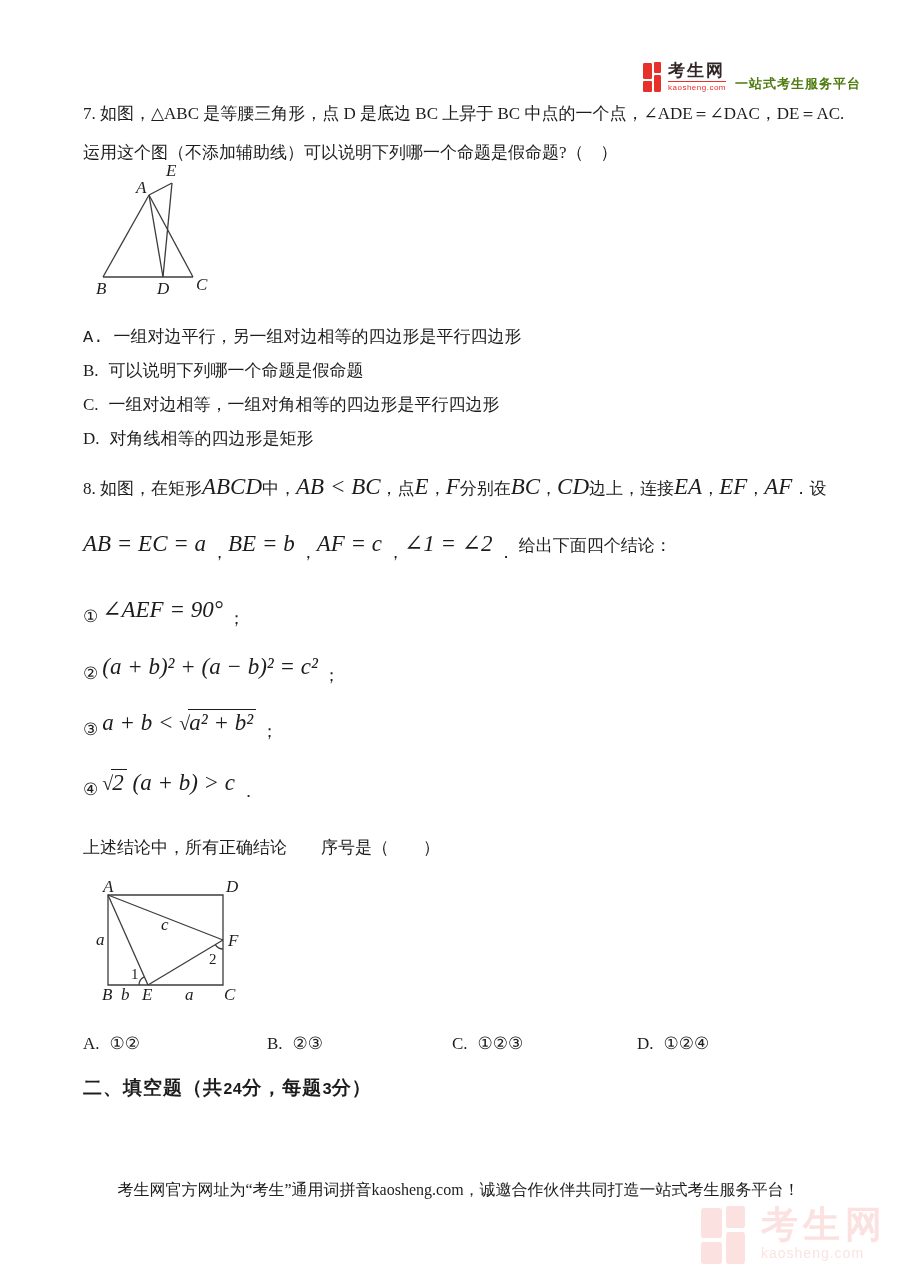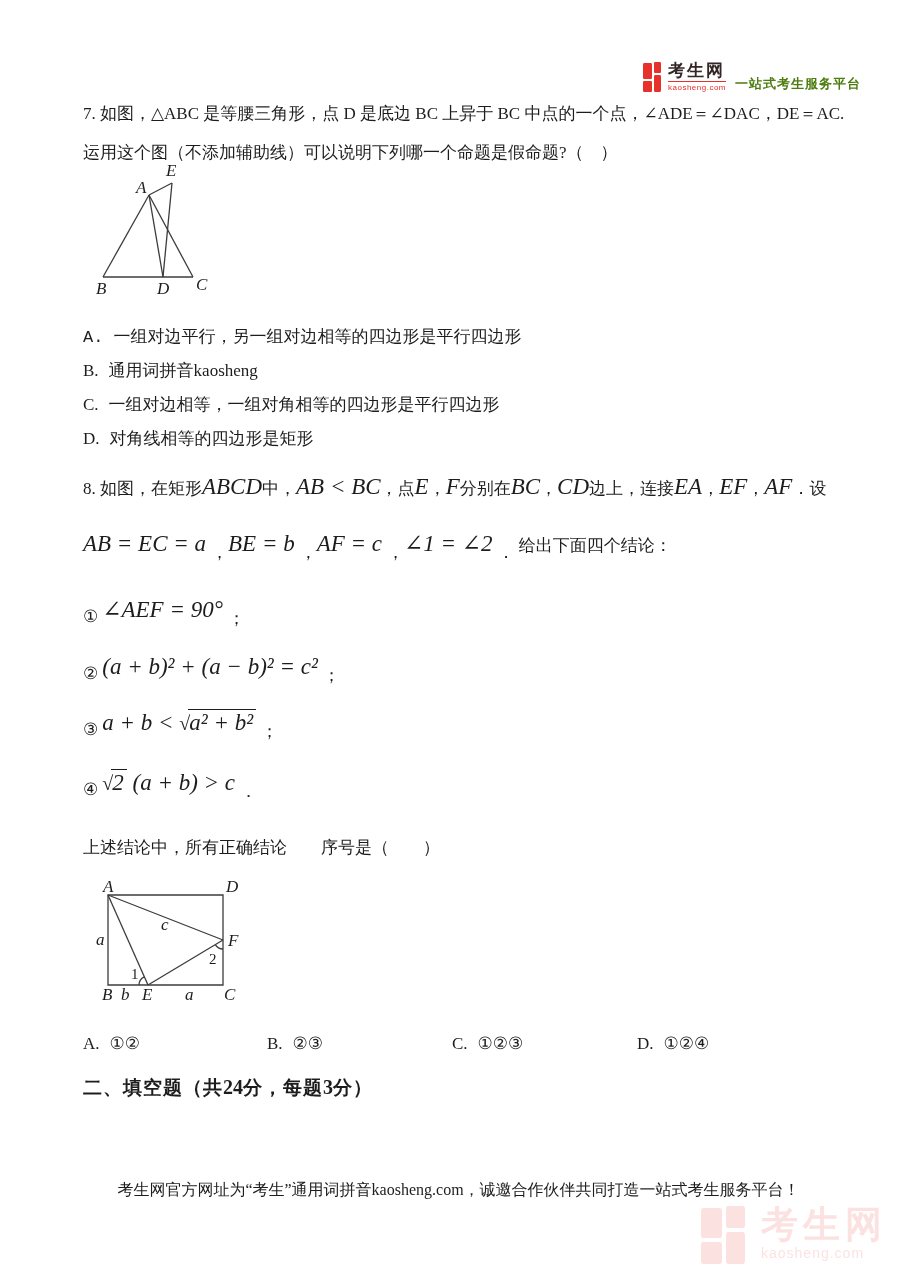--- a/index.html
+++ b/index.html
@@ -11,21 +11,21 @@
   .m{font-family:"Liberation Serif","DejaVu Serif",serif;font-style:italic;font-size:23px;}
   .sq{font-style:normal;font-size:20px;margin-right:-2px;}
   .rad{display:inline-block;border-top:1.6px solid #1d1d1d;padding:0 3px 0 1px;line-height:1.1;}
   .cnum{font-style:normal;font-size:17px;vertical-align:-5px;margin-right:4px;}
   .low{font-style:normal;font-size:17px;vertical-align:-7px;margin-left:5px;}
   
   .opt .key{margin-right:10px;}
   
   .sec{position:absolute;font-family:"Liberation Sans","DejaVu Sans",sans-serif;font-weight:bold;
        font-size:19px;white-space:nowrap;letter-spacing:1px;}
-  .sec .num{font-family:Liberation Serif, serif;font-size:20px;letter-spacing:0;}
+  .sec .num{font-family:Liberation Mono, monospace;font-size:16px;letter-spacing:0;}
   
   .brand{position:absolute;left:643px;top:62px;display:flex;align-items:flex-start;}
   .mark{position:relative;display:inline-block;}
   .mark i{position:absolute;background:#e8302a;border-radius:12%;}
   .mark .b1{left:0;top:4%;width:40%;height:52%;}
   .mark .b2{left:0;top:62%;width:40%;height:38%;}
   .mark .b3{left:48%;top:0;width:36%;height:38%;}
   .mark .b4{left:48%;top:44%;width:36%;height:56%;}
   .brand .mark{width:22px;height:30px;margin-right:3px;}
   .brand-txt{display:flex;flex-direction:column;}
@@ -81,21 +81,21 @@
     <text x="78" y="16">E</text>
     <text x="8" y="134">B</text>
     <text x="69" y="134">D</text>
     <text x="108" y="130">C</text>
   </svg>
 
   <div class="line opt" style="left:83px;top:326px;font-family:Liberation Mono, monospace;">
     <span class="key">A.</span><span>一组对边平行，另一组对边相等的四边形是平行四边形</span>
   </div>
   <div class="line opt" style="left:83px;top:359px;">
-    <span class="key">B.</span><span>通用词拼音kaosheng</span>
+    <span class="key">B.</span><span>可以说明下列哪一个命题是假命题</span>
   </div>
   <div class="line opt" style="left:83px;top:427px;">
     <span class="key">D.</span><span>对角线相等的四边形是矩形</span>
   </div>
   <div class="line opt" style="left:83px;top:393px;">
     <span class="key">C.</span><span>一组对边相等，一组对角相等的四边形是平行四边形</span>
   </div>
 
   <div class="line" style="left:83px;top:470px;"><span class="p ">8. 如图，在矩形</span><span class="p m">ABCD</span><span class="p ">中，</span><span class="p m">AB &lt; BC</span><span class="p ">，点</span><span class="p m">E</span><span class="p ">，</span><span class="p m">F</span><span class="p ">分别在</span><span class="p m">BC</span><span class="p ">，</span><span class="p m">CD</span><span class="p ">边上，连接</span><span class="p m">EA</span><span class="p ">，</span><span class="p m">EF</span><span class="p ">，</span><span class="p m">AF</span><span class="p ">．设</span></div>
   <div class="line" style="left:83px;top:527px;text-align:right;"><span class="p m">AB = EC = a</span><span class="p low">，</span><span class="p m">BE = b</span><span class="p low">，</span><span class="p m">AF = c</span><span class="p low">，</span><span class="p m">∠1 = ∠2</span><span class="p low">．</span><span class="p "> 给出下面四个结论：</span></div>

